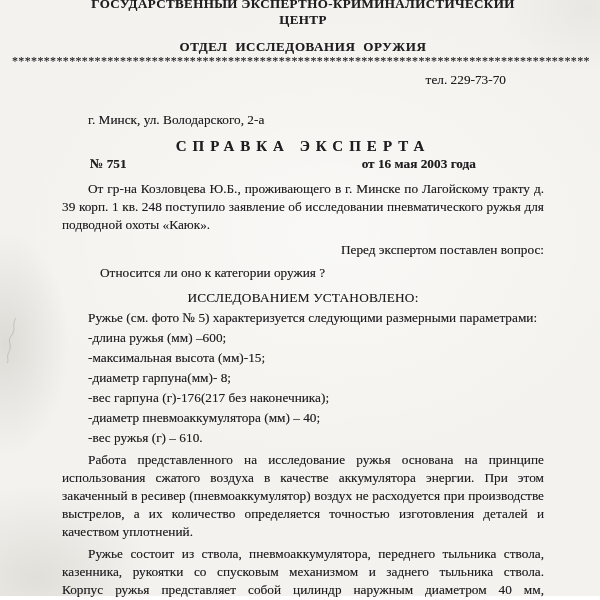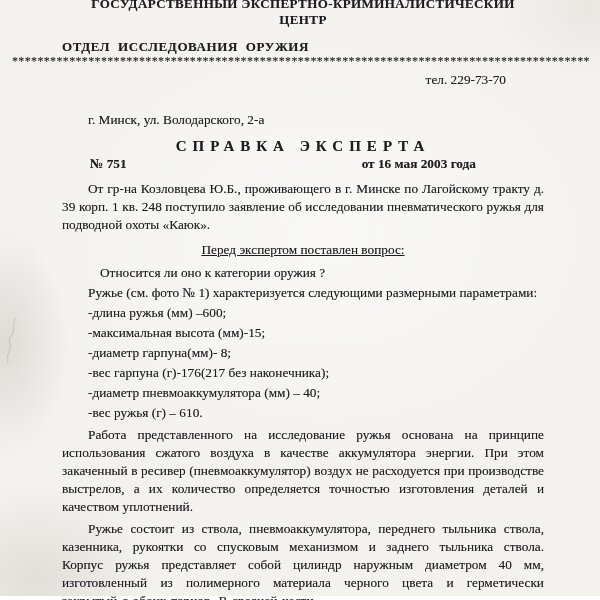--- a/index.html
+++ b/index.html
@@ -31,21 +31,21 @@
   .org-name {
     margin-top: -4px;
     text-align: center;
     font-weight: bold;
     font-size: 13px;
     line-height: 16px;
     letter-spacing: 0.4px;
   }
   .department {
     margin-top: 11px;
-    text-align: left;
+    text-align: center;
     font-weight: bold;
     font-size: 13px;
     line-height: 16px;
     letter-spacing: 0.6px;
     word-spacing: 4px;
   }
   .stars {
     margin: 1px -46px 0 -50px;
     font-size: 12px;
     line-height: 11px;
@@ -83,21 +83,21 @@
   .number-row .date { padding-right: 68px; }
 
   .para {
     margin: 0;
     font-size: 13.3px;
     line-height: 18px;
     text-align: justify;
     text-indent: 26px;
   }
   .p-intro      { margin-top: 8px; }
-  .q-heading    { margin-top: 7px; text-align: center; text-indent: 0; text-decoration: underline; }
+  .q-heading    { margin-top: 7px; text-align: right; text-indent: 0; }
   .q-text       { margin-top: 5px; text-align: left; text-indent: 38px; }
   .established  { margin-top: 7px; text-align: center; text-indent: 0; letter-spacing: 0.2px; }
   .p-received   { margin-top: 5px; }
   .p-params     { margin-top: 2px; }
   .param-item {
     font-size: 13.3px;
     line-height: 20px;
     padding-left: 26px;
     text-align: left;
   }
@@ -141,23 +141,24 @@
     <span class="num">№ 751</span>
     <span class="date">от 16 мая 2003 года</span>
   </div>
 
   <p class="para p-intro">От гр-на  Козловцева Ю.Б., проживающего в г. Минске по Лагойскому тракту д. 39 корп. 1 кв. 248 поступило заявление об исследовании пневматического ружья для подводной охоты «Каюк».</p>
 
   <p class="para q-heading">Перед экспертом поставлен вопрос:</p>
 
   <p class="para q-text">Относится ли оно к категории  оружия ?</p>
 
+  <p class="para established">ИССЛЕДОВАНИЕМ УСТАНОВЛЕНО:</p>
 
 
-  <p class="para p-params">Ружье (см. фото № 1) характеризуется следующими размерными параметрами:</p>
+  <p class="para p-params">Ружье (см. фото № 5) характеризуется следующими размерными параметрами:</p>
 
   <div class="param-list">
     <div class="param-item">-длина ружья (мм) –600;</div>
     <div class="param-item">-максимальная высота (мм)-15;</div>
     <div class="param-item">-диаметр гарпуна(мм)- 8;</div>
     <div class="param-item">-вес гарпуна (г)-176(217 без наконечника);</div>
     <div class="param-item">-диаметр пневмоаккумулятора (мм) – 40;</div>
     <div class="param-item">-вес ружья (г) – 610.</div>
   </div>
 

